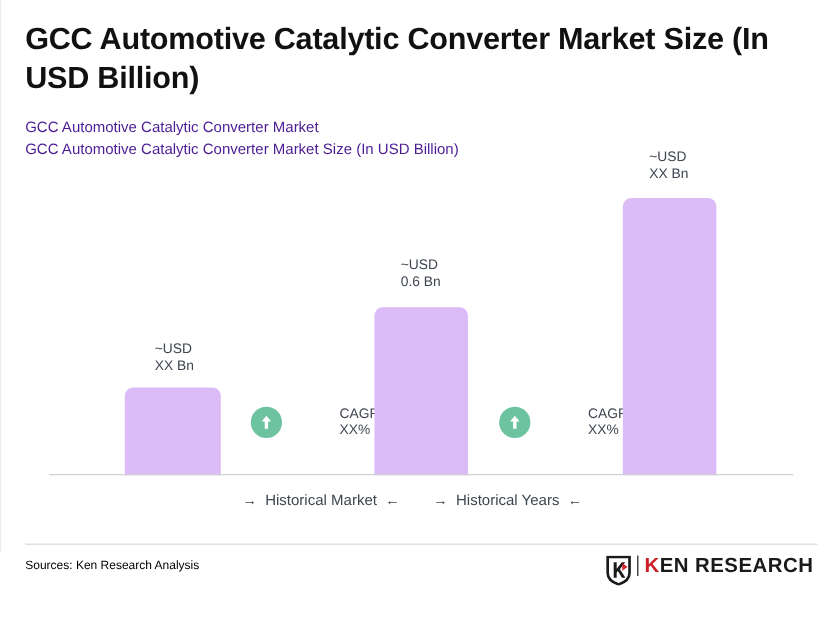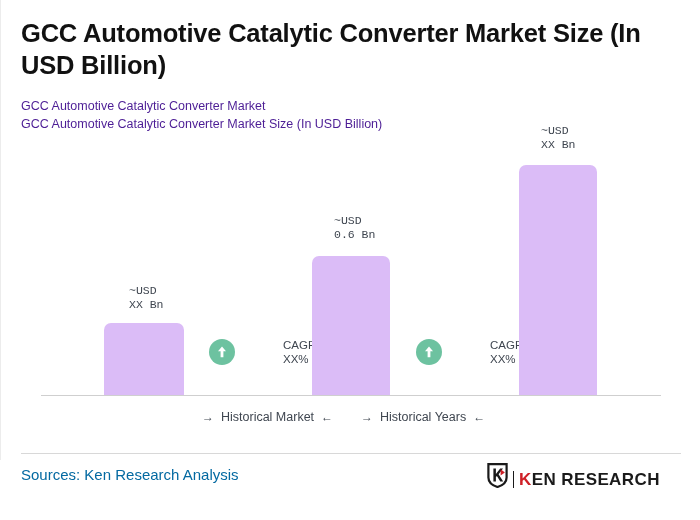--- a/index.html
+++ b/index.html
@@ -68,21 +68,21 @@
     background: #dbbcf7;
     border-radius: 7px 7px 0 0;
   }
   .bar-label {
     position: absolute;
     font-size: 11.5px;
     color: #3f4650;
     line-height: 14px;
     white-space: nowrap;
   }
-  .bar-label span { display: block; font-family: Liberation Mono, monospace; }
+  .bar-label span { display: block; }
   
   .cagr {
     position: absolute;
     display: flex;
     align-items: center;
     gap: 9px;
   }
   .cagr-circle {
     width: 26px;
     height: 26px;
@@ -130,30 +130,30 @@
     left: 20px;
     top: 453px;
     width: 660px;
     height: 1px;
     background: #d8d8d8;
   }
   .sources {
     position: absolute;
     left: 20px;
     top: 466px;
-    font-size: 15px;
-    color: #0369a1;
+    font-size: 10px;
+    color: #000000;
     white-space: nowrap;
   }
   .logo {
     position: absolute;
-    left: 486px;
+    left: 504px;
     top: 463px;
     display: flex;
-    align-items: flex-end;
+    align-items: flex-start;
     gap: 5px;
   }
   .logo-mark { display: block; }
   .logo-sep {
     width: 1px;
     height: 17px;
     background: #1a1a1a;
   }
   .logo-word {
     font-size: 17px;

